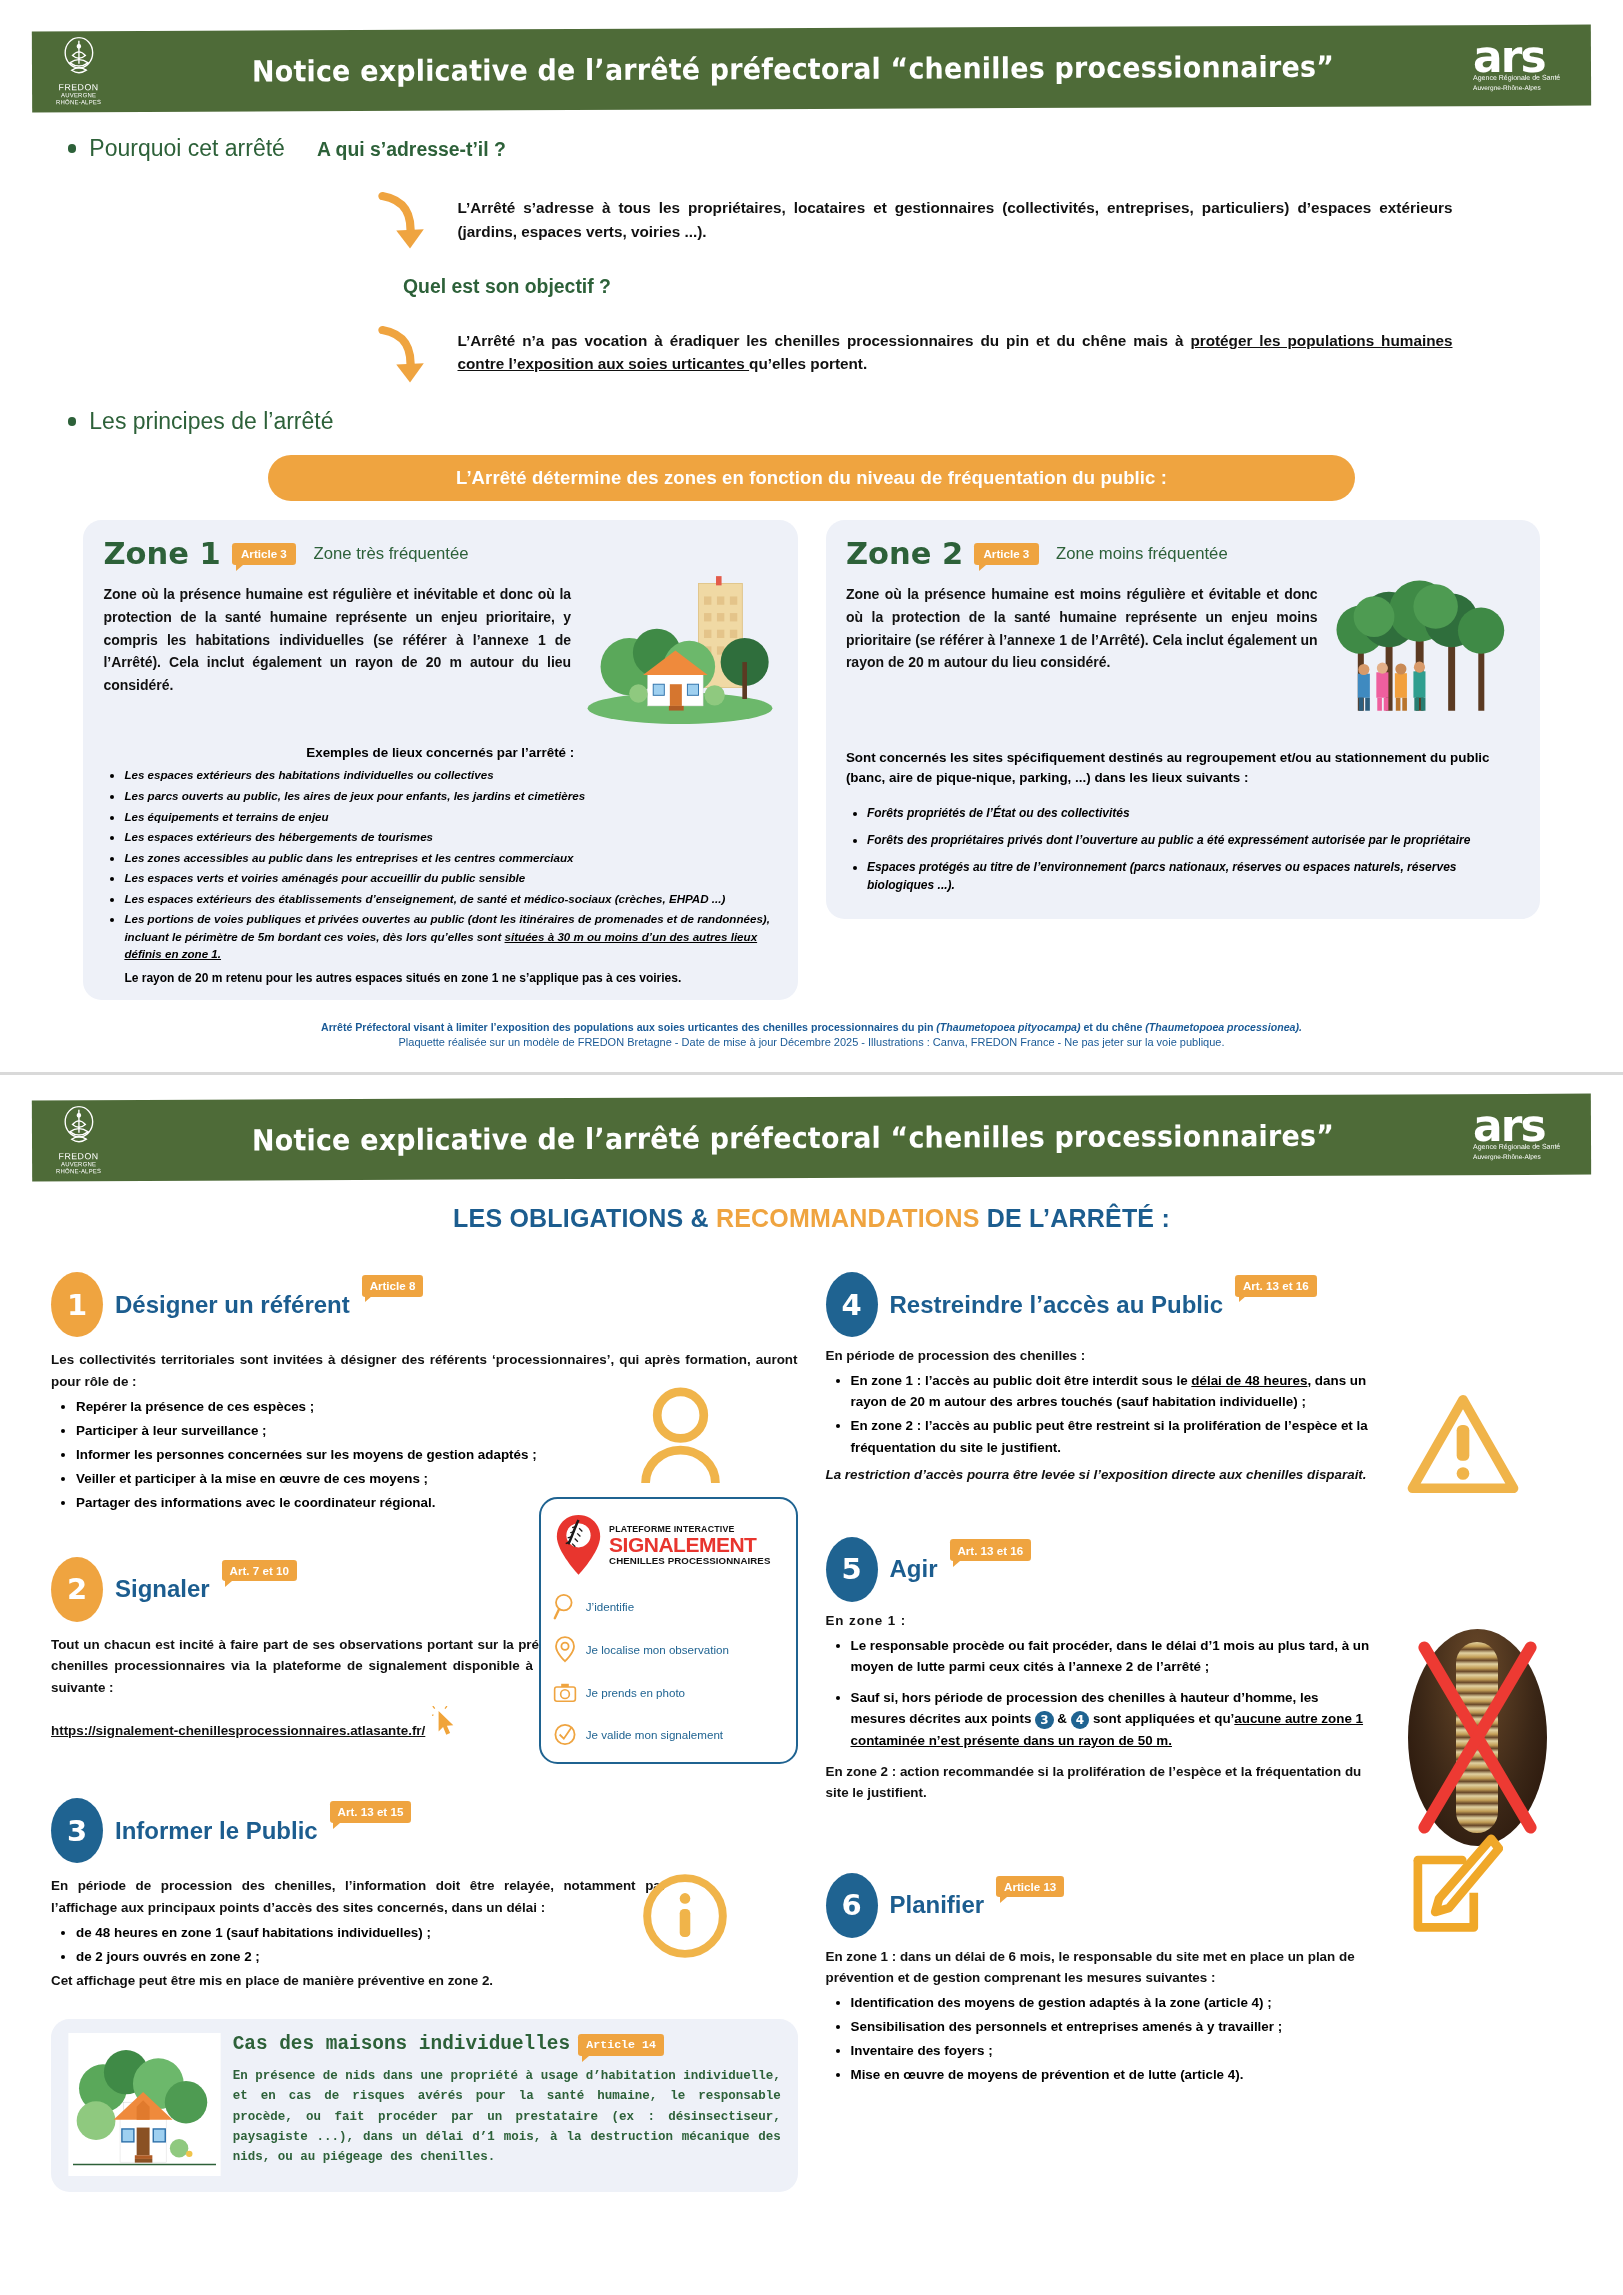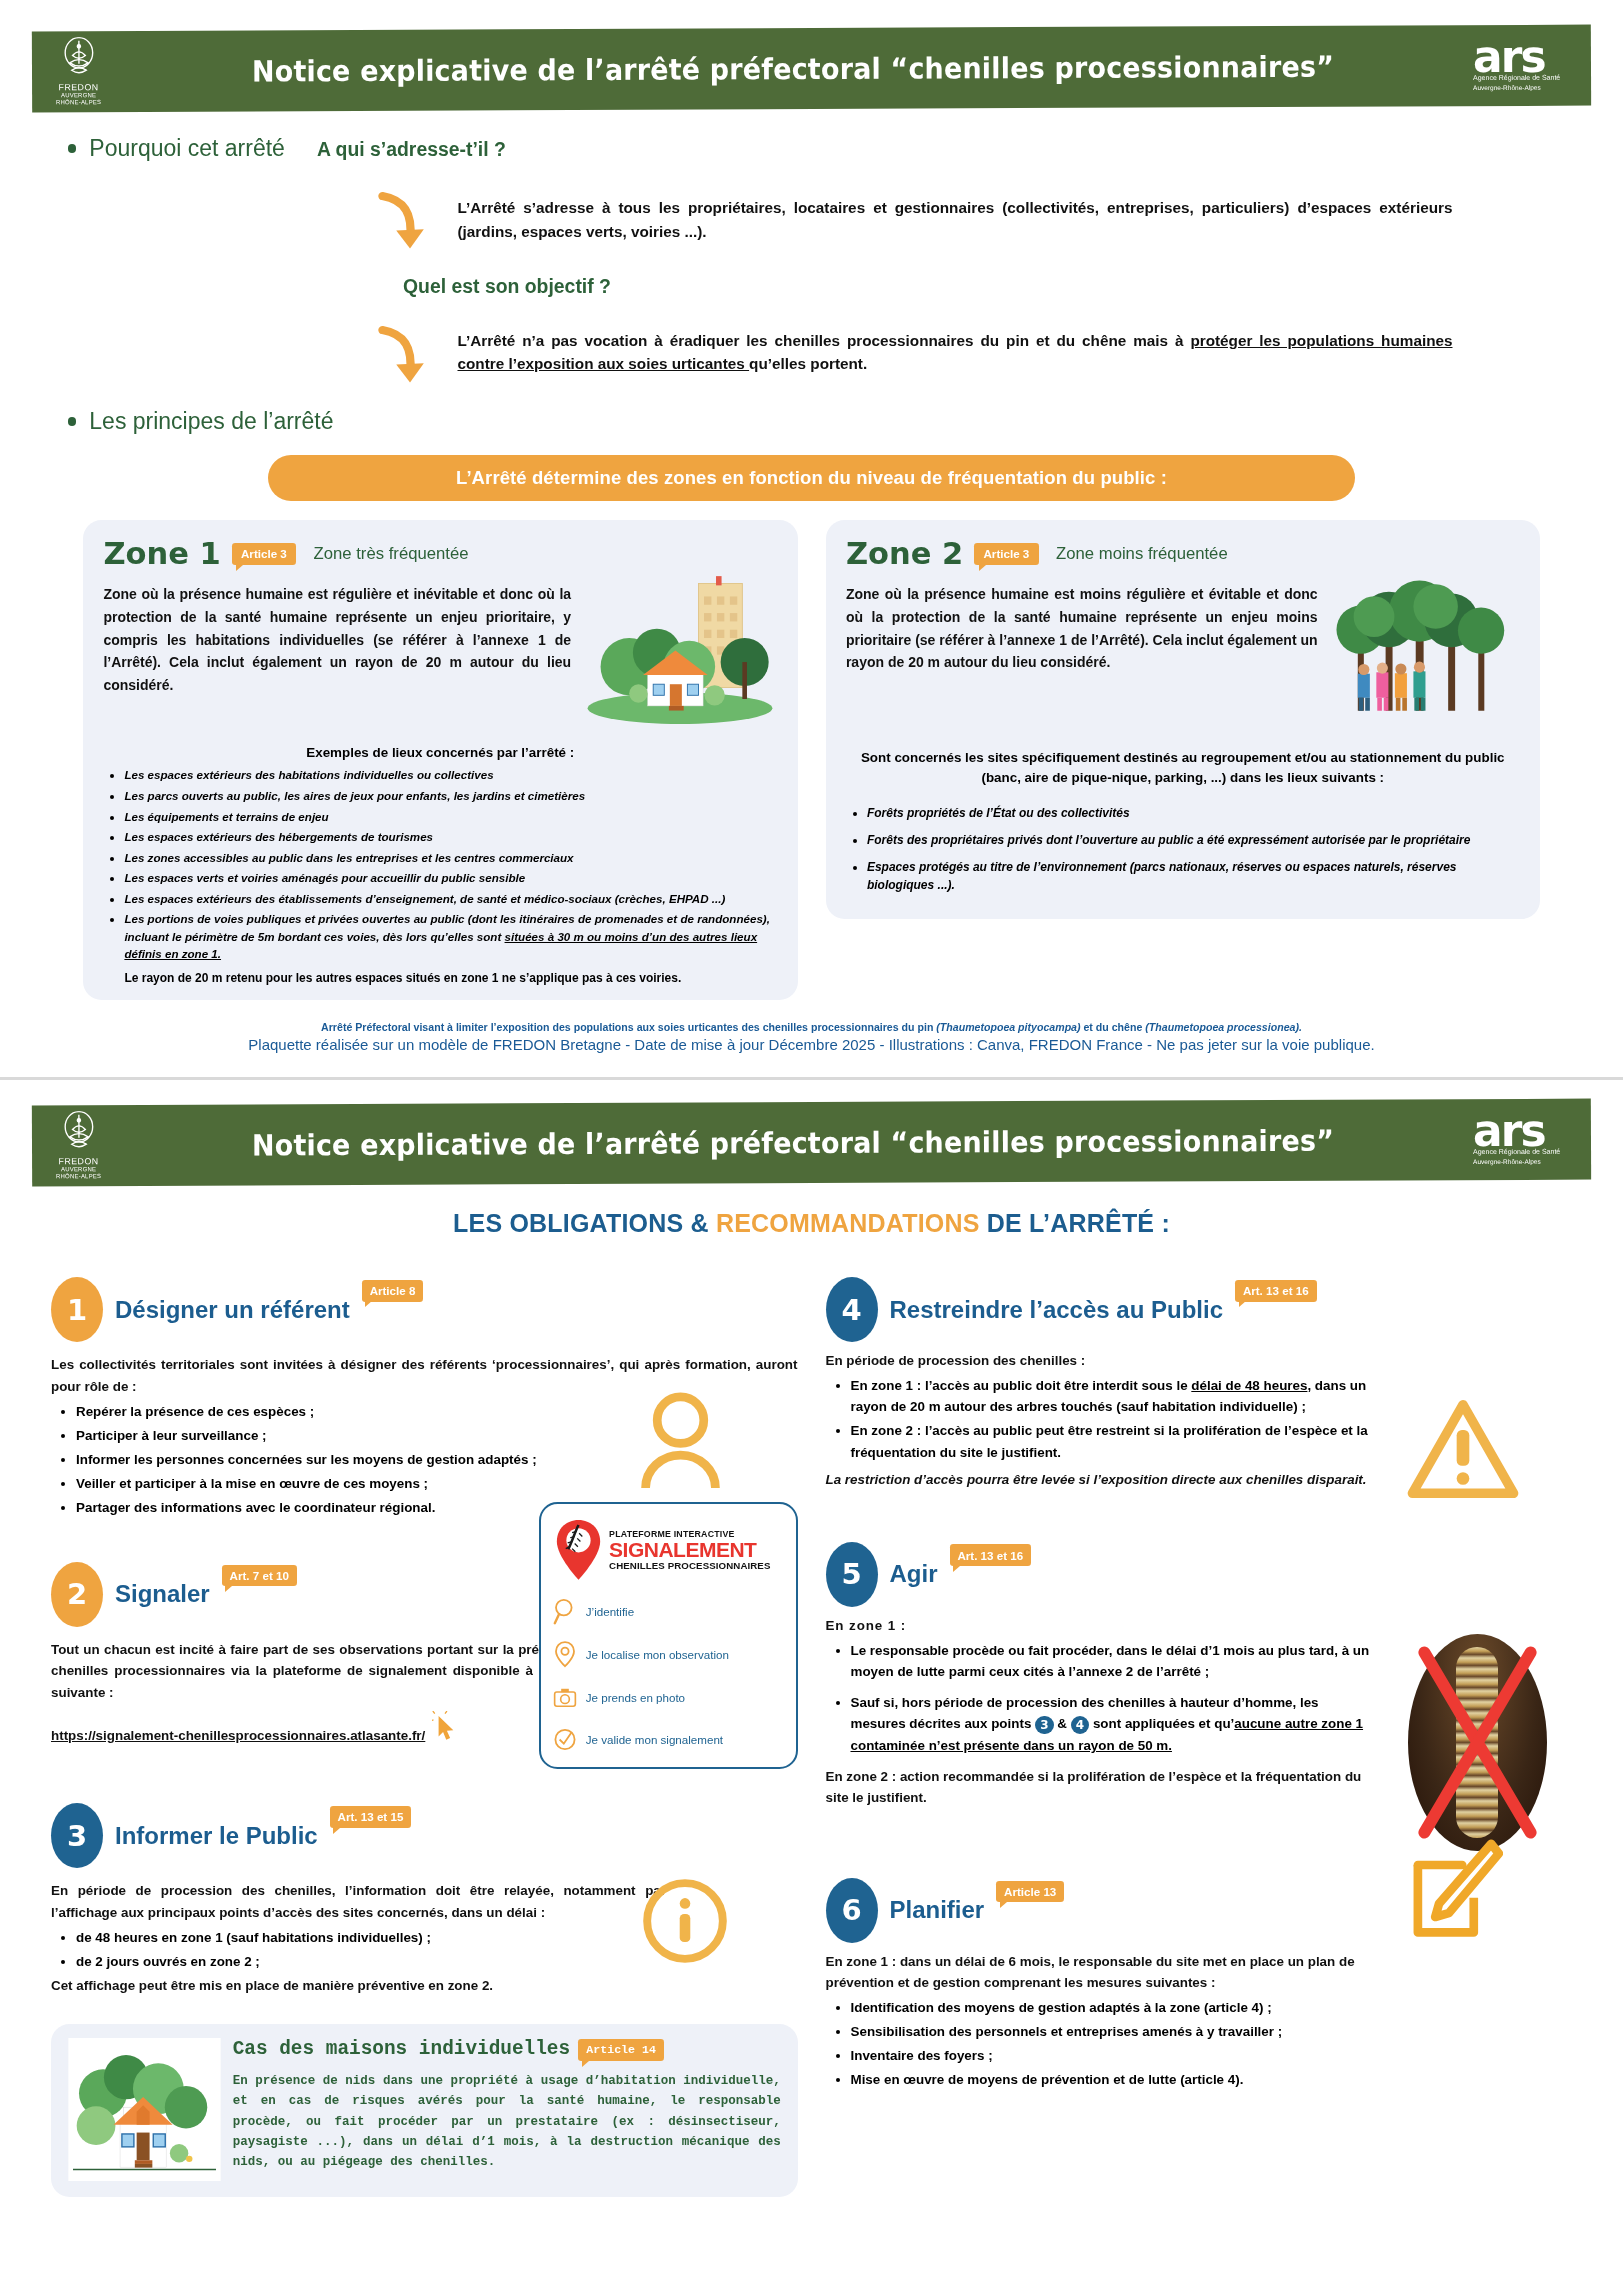--- a/index.html
+++ b/index.html
@@ -100,27 +100,27 @@
   }
   .zone-sub { color:#2d6139; font-size:16.7px; margin-left:6.5px;}
   .zone-body { font-size:14px; color:#111; line-height:1.62; text-align:justify; margin-top:12px; font-weight:600;}
   .zone-body b { font-weight:800; }
   .zone-illu { float:right; margin: 2.8px 0 4.6px 12px; }
   .zone-examples-title { text-align:center; font-size:13.4px; font-weight:800; margin-top:11px;}
   ul.zone-list { margin: 6.5px 0 0 0; padding-left: 21px; }
   ul.zone-list li { font-size:11.6px; font-style:italic; font-weight:700; line-height:1.5; margin-bottom:3.2px;}
   ul.zone-list.z2 li { font-size:12px; margin-bottom:9.3px; }
   .tiny-note { font-size:12px; font-weight:700; margin-top:8px; padding-left:21px;}
-  .zone2-intro { text-align:center; font-size:13.4px; font-weight:800; line-height:1.5; margin-top:14px;}
+  .zone2-intro { text-align:left; font-size:13.4px; font-weight:800; line-height:1.5; margin-top:14px;}
 
   
   .p1-footer { text-align:center; color:#1a5a96; margin-top:20.4px; }
   .p1-footer .l1 { font-size:10.6px; font-weight:bold; }
   .p1-footer .l1 i { font-style:italic; }
-  .p1-footer .l2 { font-size:15px; margin-top:3.7px; }
+  .p1-footer .l2 { font-size:11px; margin-top:3.7px; }
 
   .page-sep { height: 2.8px; background:#d9d9d9; margin: 24px 0 0 0; }
 
   
   .p2-title { text-align:center; margin: 26px 0 4.6px 0; font-size:25px; font-weight:bold; color:#1c5d8f; letter-spacing:0.2px;}
   .p2-title .hl { color:#efa440; }
 
   .cols { display:flex; padding: 14px 51px 0 51px; gap: 28px;}
   .col { flex:1; position:relative; }
 

